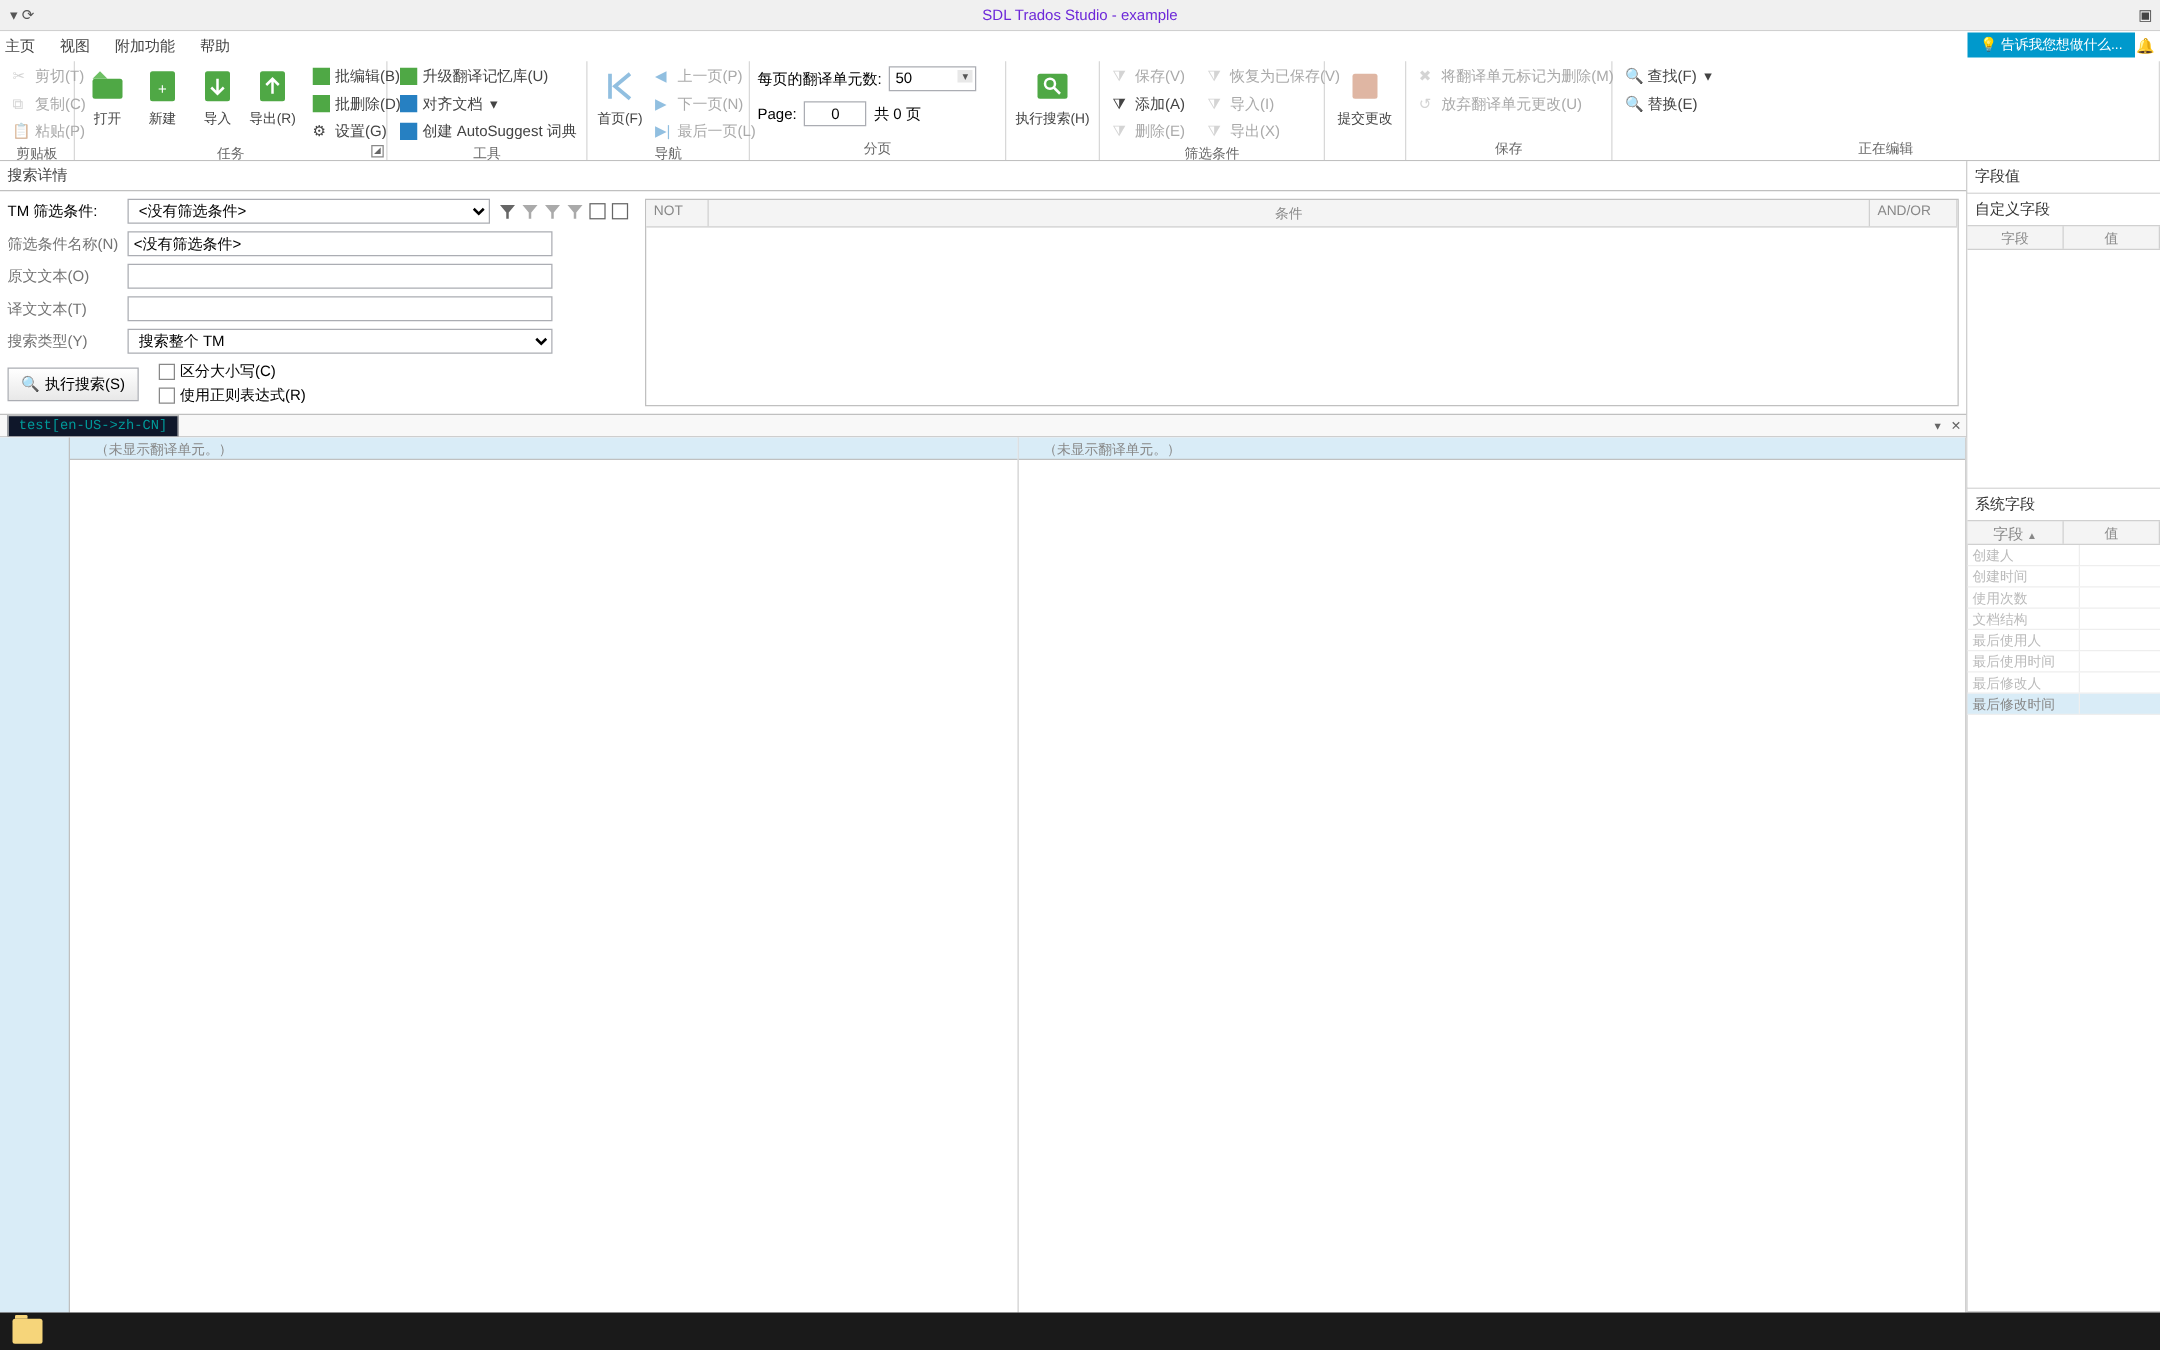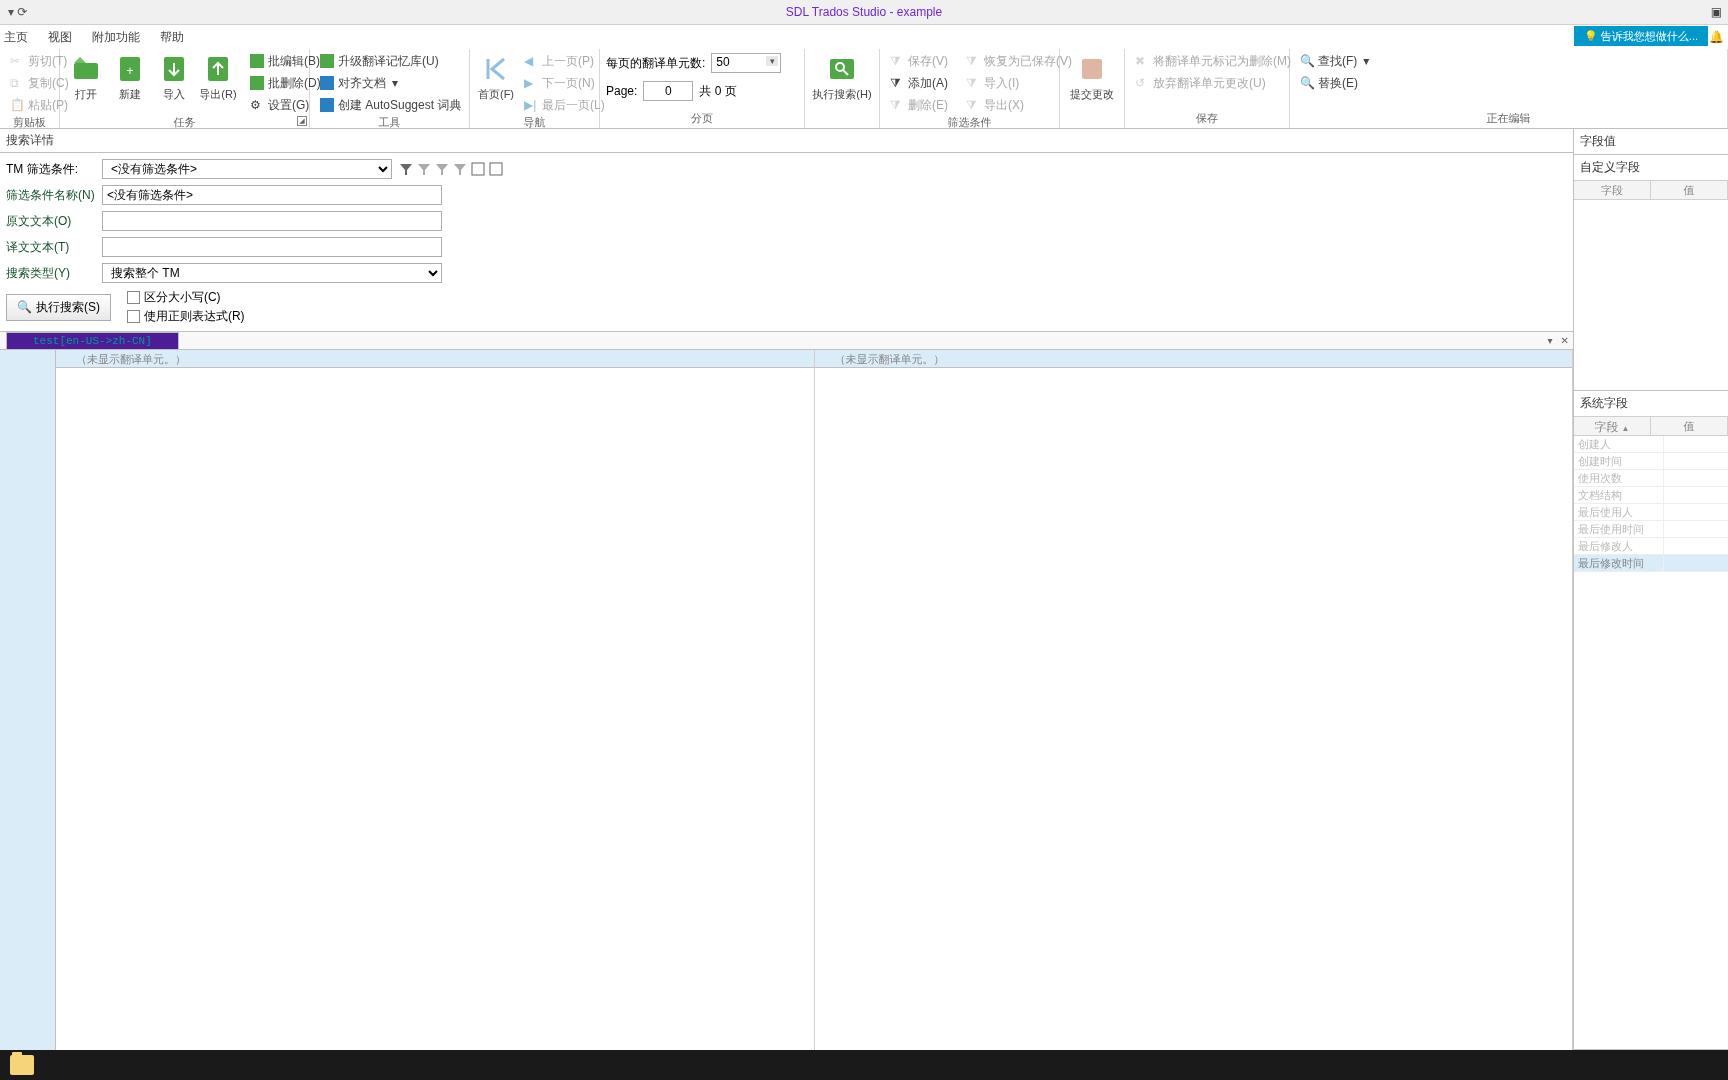--- a/index.html
+++ b/index.html
@@ -36,38 +36,38 @@
 .leftpanel .item { padding:4px 2px; font-size:11px; color:#444; border-bottom:1px solid transparent; white-space:nowrap; overflow:hidden; }
 .leftpanel .spacer { flex:1; }
 .leftpanel .dots { color:#888; padding:2px; letter-spacing:2px; }
 .leftpanel .foot { padding:6px 2px; background:#d4ecf5; font-size:12px; color:#333; font-weight:bold; }
 
 .center { flex:1; display:flex; flex-direction:column; }
 .searchhdr { background:#fff; border-bottom:1px solid #c0c0c0; padding:3px 6px; font-size:12px; color:#444; }
 .searchbody { display:flex; gap:12px; padding:6px; border-bottom:1px solid #c0c0c0; }
 .sform { display:flex; flex-direction:column; gap:6px; }
 .srow { display:flex; align-items:center; gap:6px; }
-.srow label { width:90px; color:#14532d; font-size:12px; white-space:nowrap; }
+.srow label { width:90px; color:#737373; font-size:12px; white-space:nowrap; }
 .srow input[type=text], .srow select { width:340px; height:20px; border:1px solid #abadb3; padding:1px 4px; background:#fff; }
 .tmfilter { display:flex; align-items:center; gap:6px; }
 .tmfilter select { width:290px; height:20px; border:1px solid #abadb3; background:#fff; padding:1px 4px; }
 .filtericons { display:flex; gap:2px; }
 .filtericons span { width:16px; height:16px; display:inline-block; }
 .execbtn { border:1px solid #abadb3; background:linear-gradient(#fff,#e8e8e8); padding:4px 10px; display:flex; align-items:center; gap:4px; }
 .chk { display:flex; align-items:center; gap:4px; }
 .chk .box { width:13px; height:13px; border:1px solid #888; background:#fff; }
 .condtable { flex:1; border:1px solid #c0c0c0; background:#fff; min-height:130px; }
 .condtable .chdr { display:flex; background:#f4f4f4; border-bottom:1px solid #d0d0d0; height:22px; }
 .condtable .chdr div { border-right:1px solid #d0d0d0; padding:3px 6px; color:#888; font-size:11px; }
 .condtable .chdr .c1 { width:50px; }
 .condtable .chdr .c2 { flex:1; text-align:center; }
 .condtable .chdr .c3 { width:70px; }
 
 .tabbar { display:flex; background:#f8f8f8; border-bottom:1px solid #c0c0c0; padding-left:6px; align-items:center; }
-.tab { padding:2px 26px; background:#4c1d95; border:1px solid #c0c0c0; border-bottom:none; font-family:"Courier New",monospace; font-size:11px; color:#009999; }
+.tab { padding:2px 8px; background:#0f172a; border:1px solid #c0c0c0; border-bottom:none; font-family:"Courier New",monospace; font-size:11px; color:#009999; }
 .tabspacer { flex:1; }
 .tabctl { color:#666; padding:0 4px; font-size:10px; }
 .grid { flex:1; display:flex; background:#fff; position:relative; }
 .gcol { flex:1; border-right:1px solid #d0d0d0; }
 .gcol .ghdr { height:18px; background:#d9ecf7; border-bottom:1px solid #c0c0c0; padding:2px 20px; color:#888; font-size:11px; }
 .ggutter { width:56px; background:#d9ecf7; border-right:1px solid #c0c0c0; }
 
 .rightpanel { width:155px; border-left:1px solid #c0c0c0; display:flex; flex-direction:column; }
 .rsec { border-bottom:1px solid #c0c0c0; }
 .rsec .rhdr { padding:4px 6px; font-size:12px; color:#333; background:#fff; }
@@ -402,20 +402,27 @@
                 <span class="box"></span>
                 <span>区分大小写(C)</span>
               </div>
             <div class="chk">
                 <span class="box"></span>
                 <span>使用正则表达式(R)</span>
               </div>
           </div>
         </div>
       </div>
+      <div class="condtable">
+        <div class="chdr">
+          <div class="c1">NOT</div>
+          <div class="c2">条件</div>
+          <div class="c3">AND/OR</div>
+        </div>
+      </div>
     </div>
     <div class="tabbar">
       <div class="tab">test[en-US-&gt;zh-CN]</div>
       <div class="tabspacer"></div>
       <span class="tabctl">▾</span>
       <span class="tabctl">✕</span>
     </div>
     <div class="grid">
       <div class="ggutter"></div>
       <div class="gcol">

